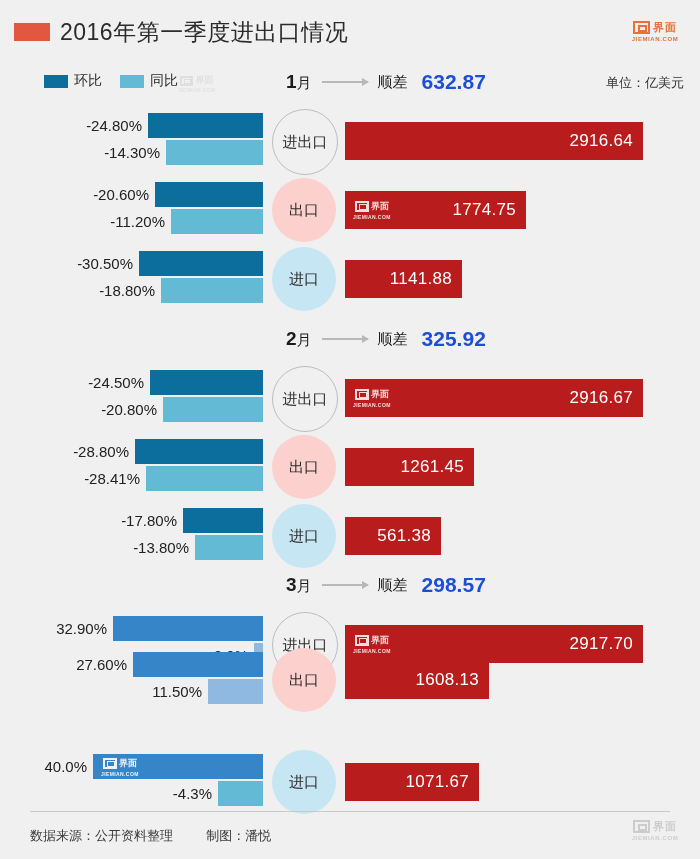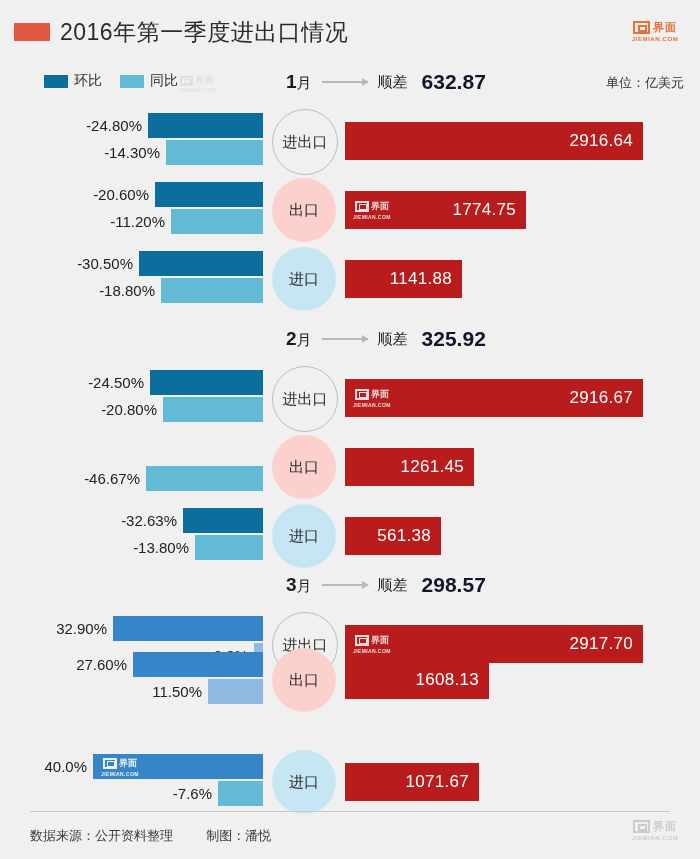--- a/index.html
+++ b/index.html
@@ -47,21 +47,21 @@
   .wm-white .wm-cn{font-size:9px;color:#fff;font-weight:bold;}
   .wm-white .wm-dom{font-size:5px;color:#fff;letter-spacing:.4px;font-weight:bold;margin-top:1px;}
 
   
   .month-head{position:absolute;display:flex;align-items:center;gap:10px;left:286px;}
   .month-label{font-size:19px;color:#1c1c1c;font-weight:bold;}
   .month-label .suffix{font-size:15px;font-weight:normal;}
   .arrow{width:46px;height:2px;background:#b8b8b8;position:relative;}
   .arrow:after{content:"";position:absolute;right:-1px;top:-3px;border-left:7px solid #b8b8b8;border-top:4px solid transparent;border-bottom:4px solid transparent;}
   .surplus-label{font-size:15px;color:#1c1c1c;}
-  .surplus-value{font-size:21px;color:#0f172a;font-weight:bold;margin-left:4px;}
+  .surplus-value{font-size:21px;color:#1d4ed8;font-weight:bold;margin-left:4px;}
 
   
   .row{position:absolute;left:0;width:700px;height:78px;}
   .pct-zone{position:absolute;left:0;top:0;width:263px;height:78px;}
   .pct-line{position:absolute;display:flex;align-items:center;justify-content:flex-end;width:263px;height:25px;}
   .pct-line.top{top:10px;}
   .pct-line.bot{top:37px;}
   .pct-text{font-size:15px;color:#222;margin-right:6px;white-space:nowrap;}
   .bar-blue{height:25px;display:block;position:relative;}
 
@@ -223,38 +223,42 @@
                 <span class="wm-cn">界面</span>
               </span>
               <span class="wm-dom">JIEMIAN.COM</span>
             </span>
             <span class="val">2916.67</span>
           </div>
         </div>
       </div>
       <div class="row" style="top: 429px;">
         <div class="pct-zone">
-          <div class="pct-line bot">
-            <span class="pct-text">-46.67%</span>
+          <div class="pct-line top">
+            <span class="pct-text">-28.80%</span>
+            <span class="bar-blue" style="width:128px;background:#0b6e9c"></span>
+          </div>
+          <div class="pct-line bot">
+            <span class="pct-text">-28.41%</span>
             <span class="bar-blue" style="width:117px;background:#62bad4"></span>
           </div>
         </div>
         <div class="ellipse el-export">
           <span>出口</span>
         </div>
         <div class="bar-orange-wrap">
           <div class="bar-orange" style="width:129px">
             <span class="val">1261.45</span>
           </div>
         </div>
       </div>
       <div class="row" style="top: 498px;">
         <div class="pct-zone">
           <div class="pct-line top">
-            <span class="pct-text">-32.63%</span>
+            <span class="pct-text">-17.80%</span>
             <span class="bar-blue" style="width:80px;background:#0b6e9c"></span>
           </div>
           <div class="pct-line bot">
             <span class="pct-text">-13.80%</span>
             <span class="bar-blue" style="width:68px;background:#62bad4"></span>
           </div>
         </div>
         <div class="ellipse el-import">
           <span>进口</span>
         </div>
@@ -325,21 +329,21 @@
               <span class="wm-white" style="opacity:.9">
                 <span class="wm-row">
                   <span class="wm-box"></span>
                   <span class="wm-cn">界面</span>
                 </span>
                 <span class="wm-dom">JIEMIAN.COM</span>
               </span>
             </span>
           </div>
           <div class="pct-line bot">
-            <span class="pct-text">-7.6%</span>
+            <span class="pct-text">-4.3%</span>
             <span class="bar-blue" style="width:45px;background:#62bad4"></span>
           </div>
         </div>
         <div class="ellipse el-import">
           <span>进口</span>
         </div>
         <div class="bar-orange-wrap">
           <div class="bar-orange" style="width:134px">
             <span class="val">1071.67</span>
           </div>

